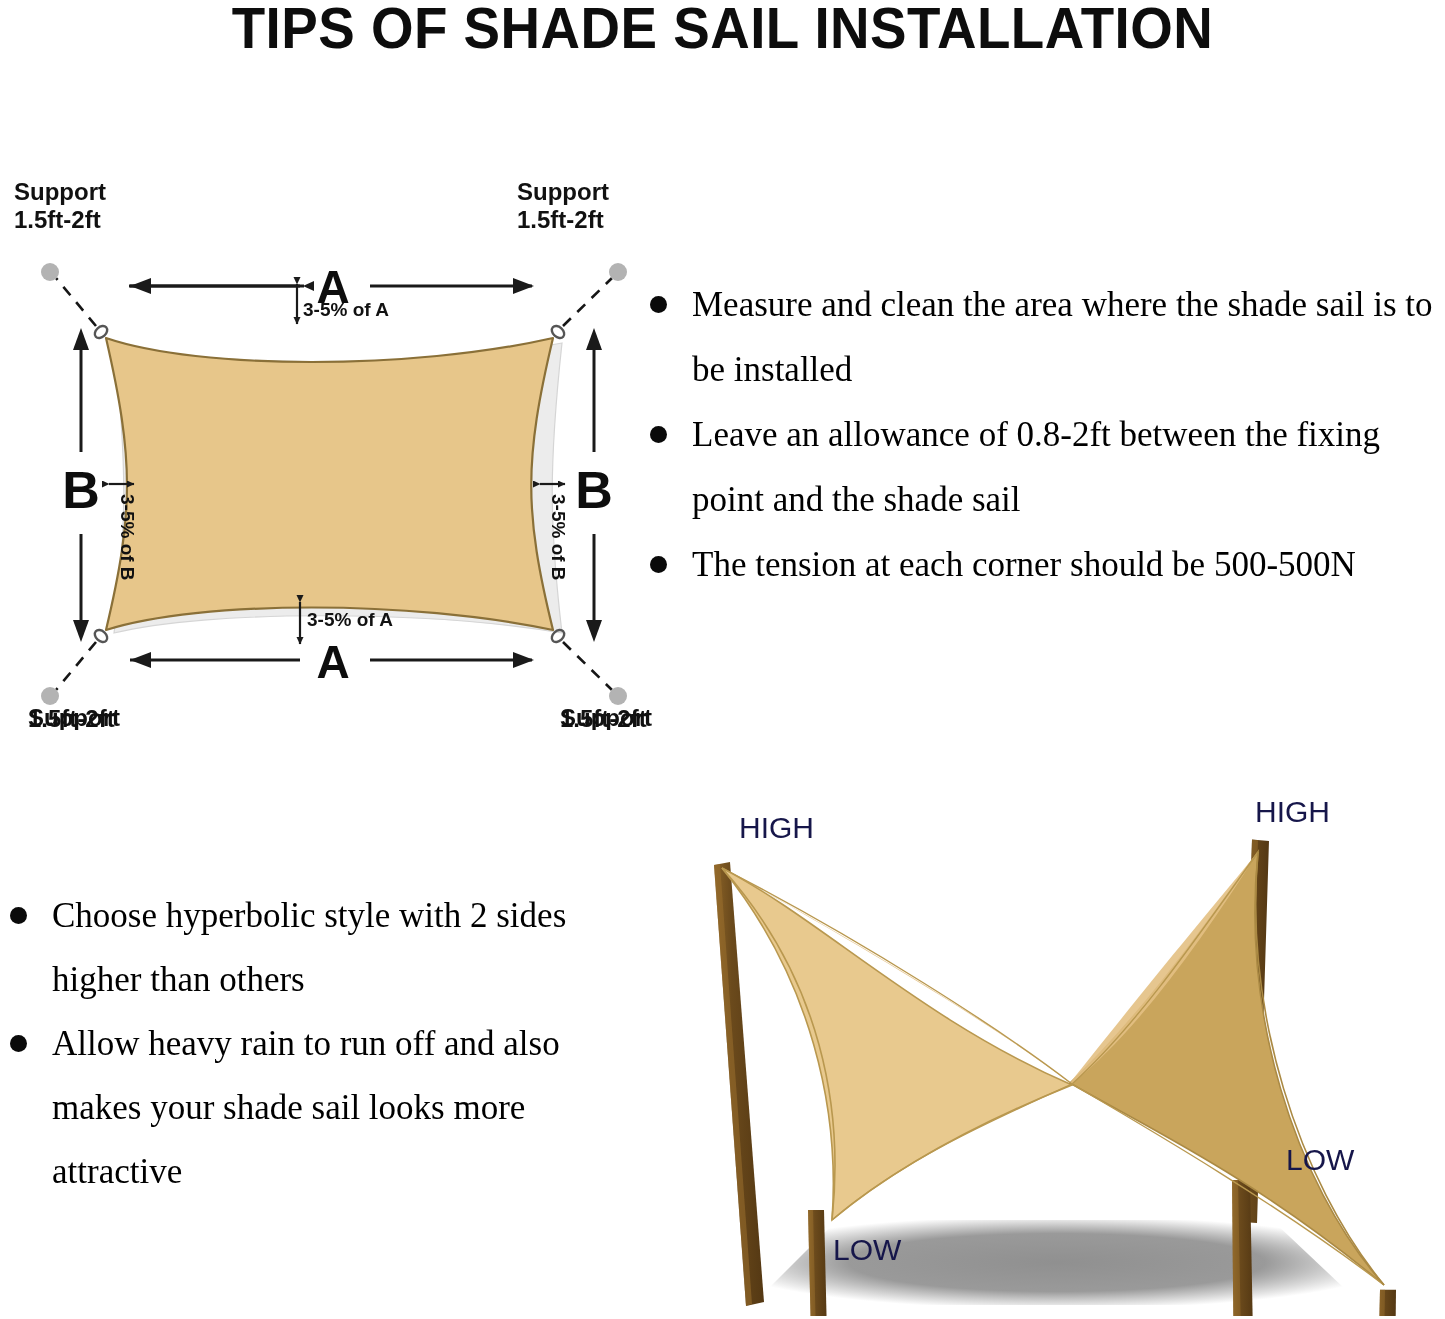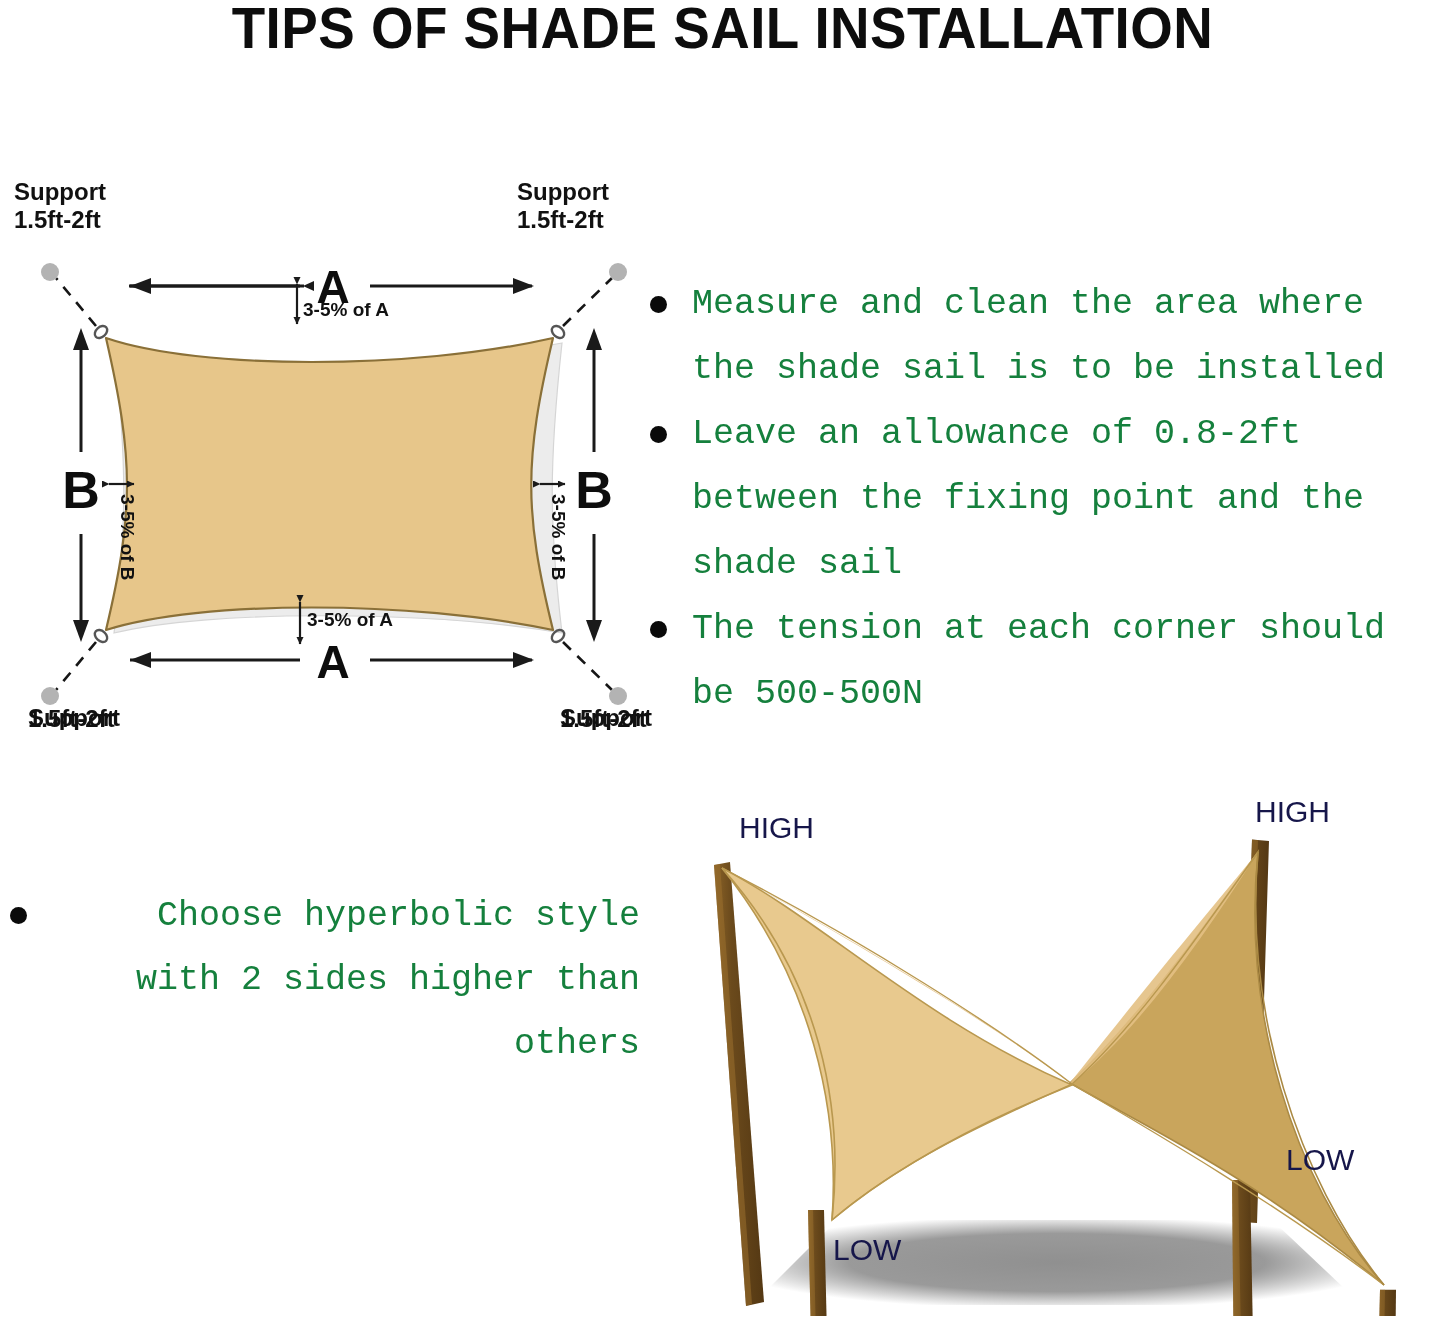--- a/index.html
+++ b/index.html
@@ -45,22 +45,22 @@
   
   .bullet-list {
     position: absolute;
     margin: 0;
     padding: 0;
     list-style: none;
   }
   .bullet-list li {
     position: relative;
     padding-left: 52px;
-    color: #15803d;
-    font-family: Liberation Mono, monospace;
+    color: #000000;
+    font-family: Liberation Serif, serif;
   }
   .bullet-list li .dot {
     position: absolute;
     left: 10px;
     width: 17px;
     height: 17px;
     border-radius: 50%;
     background: #0a0a0a;
   }
 
@@ -75,21 +75,20 @@
   #tips-right li { margin-bottom: 0px; }
   #tips-right li .dot { top: 24px; }
 
   
   #tips-left {
     left: 0px;
     top: 884px;
     width: 640px;
     font-size: 35px;
     line-height: 64px;
-    text-align: right;
   }
   #tips-left li { margin-bottom: 0px; }
   #tips-left li .dot { top: 23px; }
 
   .lbl { font-family: "Liberation Sans", sans-serif; }
 </style>
 </head>
 <body>
 
 <div id="page">
@@ -234,20 +233,24 @@
     <li>
       <span class="dot"></span>
       <span>The tension at each corner should be 500-500N</span>
     </li>
   </ul>
 
   <ul id="tips-left" class="bullet-list">
     <li>
       <span class="dot"></span>
       <span>Choose hyperbolic style with 2 sides higher than others</span>
+    </li>
+    <li>
+      <span class="dot"></span>
+      <span>Allow heavy rain to run off and also makes your shade sail looks more attractive</span>
     </li>
   </ul>
 
   <svg id="hyper-diagram" class="svg-block" width="773" height="539" viewBox="0 0 773 539">
 
     <defs>
       <radialGradient id="shadowGrad" cx="50%" cy="50%" r="55%">
         <stop offset="0%" stop-color="#8a8a8a" stop-opacity="0.95"></stop>
         <stop offset="62%" stop-color="#8c8c8c" stop-opacity="0.88"></stop>
         <stop offset="100%" stop-color="#8c8c8c" stop-opacity="0"></stop>

